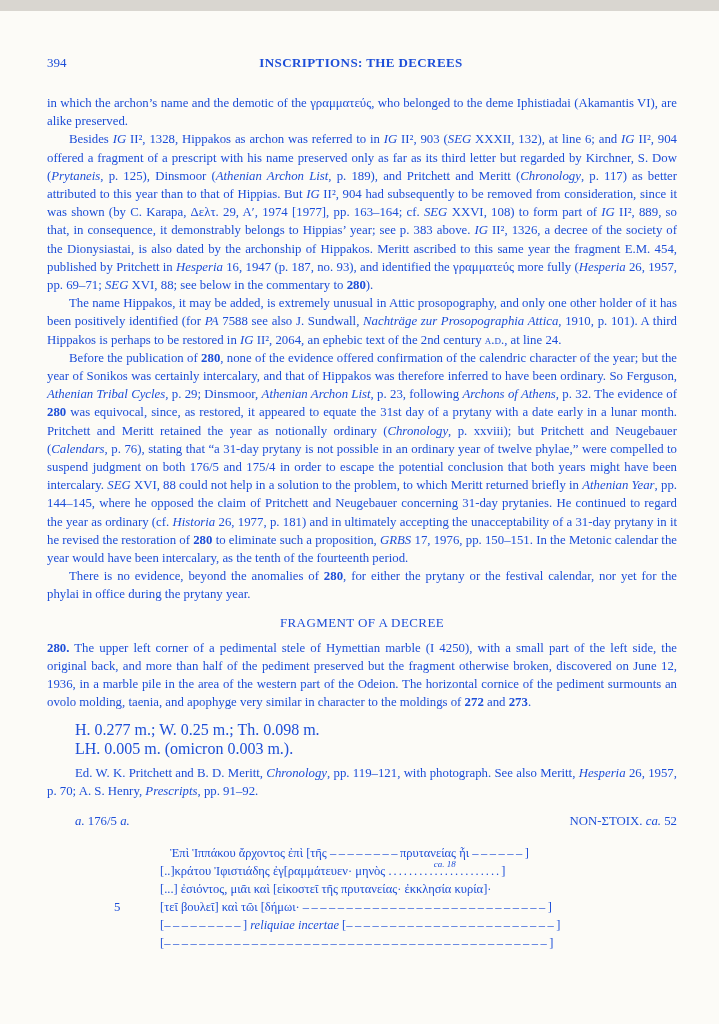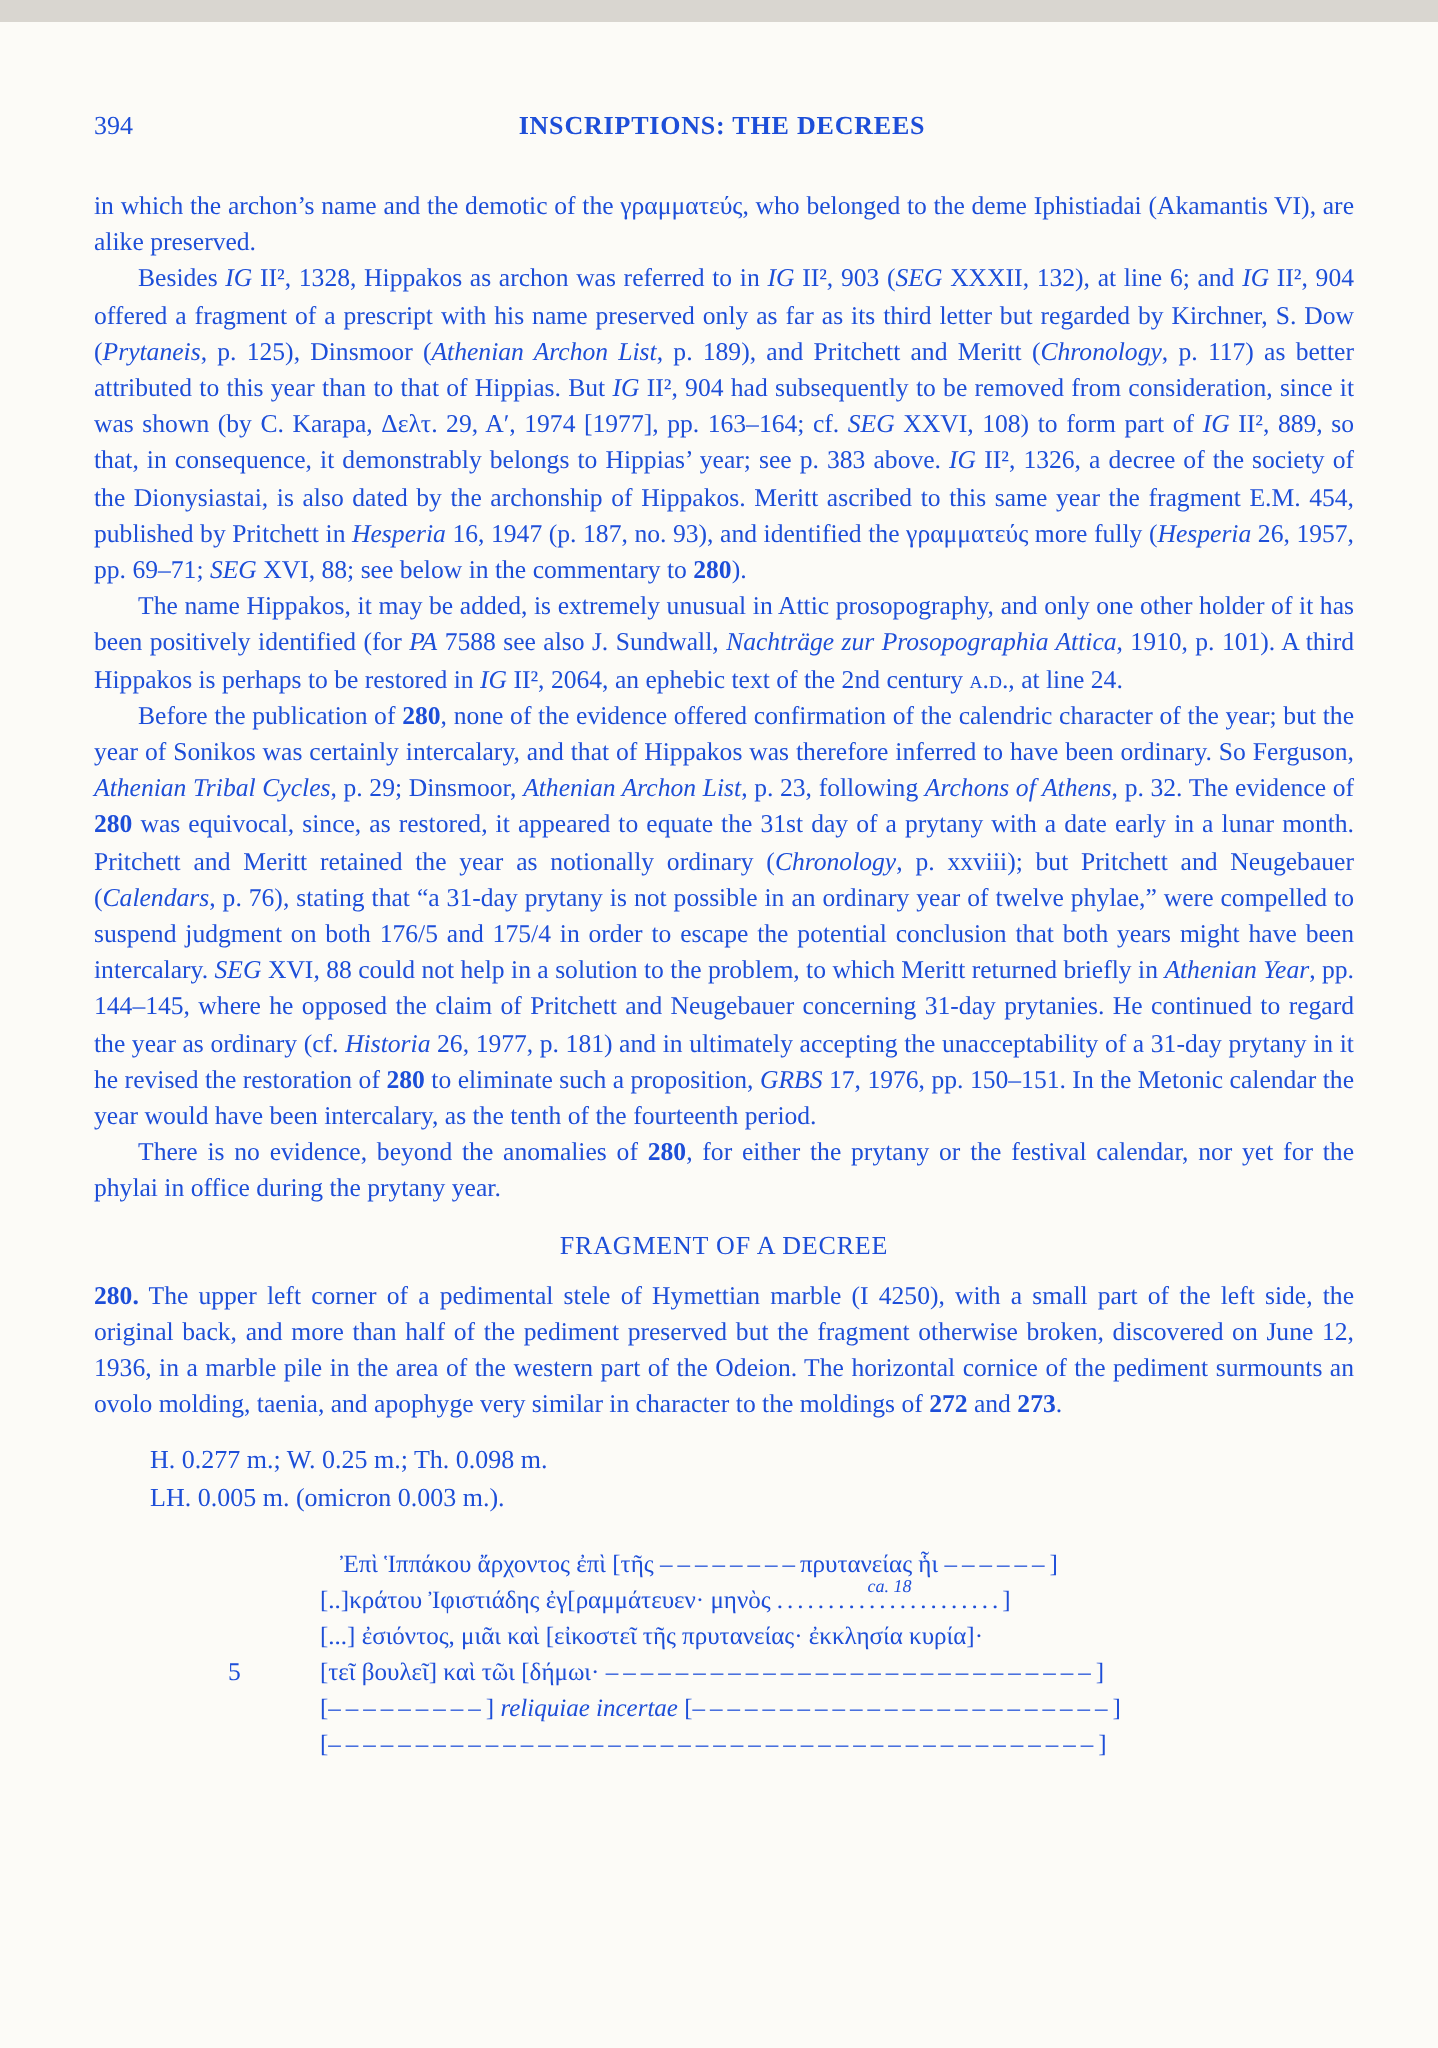--- a/index.html
+++ b/index.html
@@ -11,21 +11,21 @@
   .header{position:absolute;top:44px;left:47px;right:44px;height:16px;}
   .pageno{font-size:13px;position:absolute;left:0;top:0;}
   .running-head{position:absolute;left:0;right:0;top:0;text-align:center;
     font-weight:bold;font-size:13px;letter-spacing:0.4px;}
   .content{position:absolute;top:83px;left:47px;width:630px;}
   p.para{margin:0;text-align:justify;font-size:12.8px;line-height:18.2px;font-family:Liberation Serif, serif;}
   p.para.indent{text-indent:22px;}
   .section-heading{text-align:center;font-size:13px;margin:11px 0 8px 0;
     letter-spacing:0.4px;font-weight:normal;}
   .measures{margin-top:8px;}
-  .measure{margin-left:28px;font-size:13px;line-height:19px;}
+  .measure{margin-left:28px;font-size:16px;line-height:19px;}
   p.edition{margin-top:6px;text-indent:28px;}
   .dateline{display:flex;justify-content:space-between;margin-top:13px;
     font-size:12.8px;line-height:16px;}
   .dateline-left{margin-left:28px;}
   .inscription{margin-left:113px;margin-top:15px;font-size:12.5px;line-height:18px;}
   .insc-line{position:relative;white-space:nowrap;}
   .insc-line.first{padding-left:10px;}
   .insc-no{position:absolute;left:-46px;top:0;font-size:12.8px;}
   .st-i{font-style:italic;}
   .st-b{font-weight:bold;}
@@ -54,21 +54,26 @@
 
     <div class="section-heading">FRAGMENT OF A DECREE</div>
 
     <p class="para"><span class="st-b">280.</span><span> The upper left corner of a pedimental stele of Hymettian marble (I 4250), with a small part of the left side, the original back, and more than half of the pediment preserved but the fragment otherwise broken, discovered on June 12, 1936, in a marble pile in the area of the western part of the Odeion. The horizontal cornice of the pediment surmounts an ovolo molding, taenia, and apophyge very similar in character to the moldings of </span><span class="st-b">272</span><span> and </span><span class="st-b">273</span><span>.</span></p>
 
     <div class="measures">
       <div class="measure">H. 0.277 m.; W. 0.25 m.; Th. 0.098 m.</div>
       <div class="measure">LH. 0.005 m. (omicron 0.003 m.).</div>
     </div>
 
+    <p class="para edition"><span>Ed. W. K. Pritchett and B. D. Meritt, </span><span class="st-i">Chronology</span><span>, pp. 119–121, with photograph. See also Meritt, </span><span class="st-i">Hesperia</span><span> 26, 1957, p. 70; A. S. Henry, </span><span class="st-i">Prescripts</span><span>, pp. 91–92.</span></p>
 
+    <div class="dateline">
+      <span class="dateline-left"><span class="st-i">a.</span><span> 176/5 </span><span class="st-i">a.</span></span>
+      <span class="dateline-right"><span>NON-ΣΤΟΙΧ. </span><span class="st-i">ca.</span><span> 52</span></span>
+    </div>
 
     <div class="inscription">
       <div class="insc-line first">
         <span class="insc-no"></span>
         <span class="insc-text"><span>Ἐπὶ Ἱππάκου ἄρχοντος ἐπὶ [τῆς </span><span class="st-dash">––––––––</span><span>πρυτανείας ἧι </span><span class="st-dash">––––––</span><span>]</span></span>
       </div>
       <div class="insc-line">
         <span class="insc-no"></span>
         <span class="insc-text"><span>[..]κράτου Ἰφιστιάδης ἐγ[ραμμάτευεν· μηνὸς </span><span class="over-wrap"><span class="over-label">ca. 18</span><span class="st-dots">......................</span></span><span>]</span></span>
       </div>

